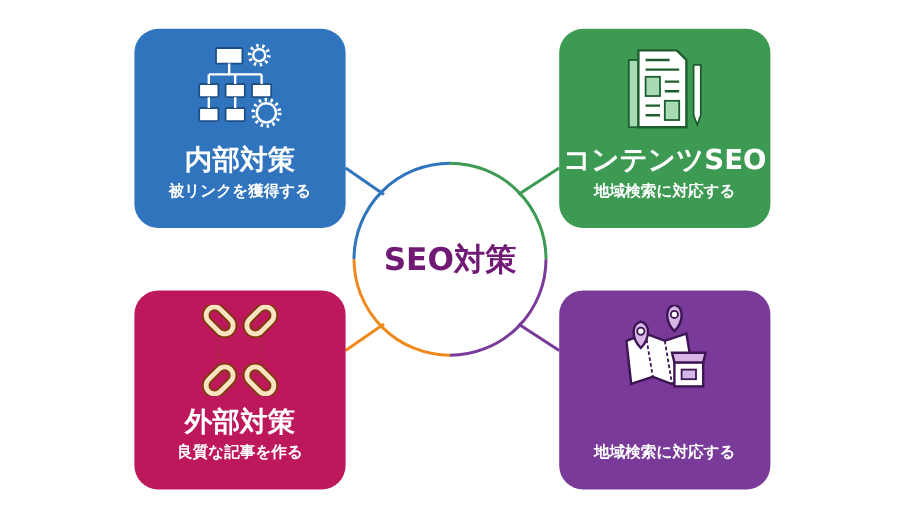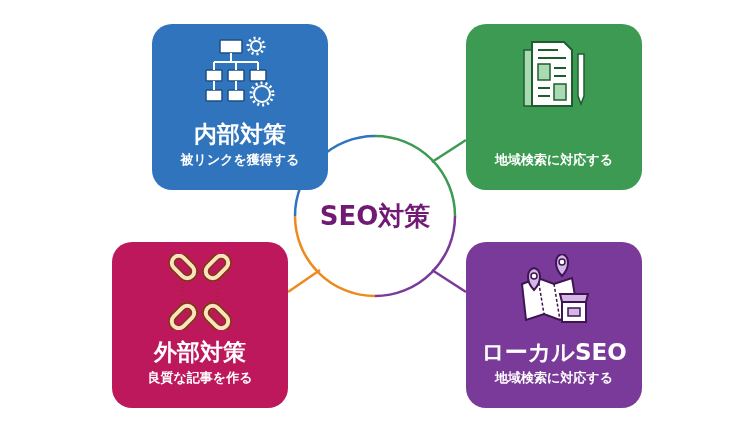--- a/index.html
+++ b/index.html
@@ -2,21 +2,21 @@
 <html><head>
 <meta charset="utf-8">
 <style>
   html,body{margin:0;padding:0;}
   body{width:750px;height:432px;background:#ffffff;position:relative;overflow:hidden;font-family:"DejaVu Sans","Liberation Sans",sans-serif;}
   svg.lines{position:absolute;left:0;top:0;}
   .box{position:absolute;width:176px;height:166px;border-radius:20px;color:#fff;text-align:center;box-sizing:border-box;}
   .box .icon{position:absolute;left:50%;top:12px;transform:translateX(-50%);width:80px;height:76px;}
   .box .title{position:absolute;left:0;right:0;top:96px;font-weight:bold;font-size:23px;letter-spacing:0px;line-height:28px;}
   .box .sub{position:absolute;left:0;right:0;top:128px;font-weight:bold;font-size:13px;line-height:16px;}
-  #b-blue{left:112px;top:24px;background:#2f74bd;margin-left:40px;}
+  #b-blue{left:112px;top:24px;background:#2f74bd;}
   #b-green{left:466px;top:24px;background:#3c9a52;}
   #b-orange{left:112px;top:242px;background:#be185d;}
   #b-purple{left:466px;top:242px;background:#7a3a9a;}
   .center{position:absolute;left:295px;top:136px;width:160px;height:160px;border-radius:50%;display:flex;align-items:center;justify-content:center;}
   .center span{font-weight:bold;font-size:26px;color:#701a75;letter-spacing:0px;}
 </style>
 </head>
 <body>
 
 <svg class="lines" width="750" height="432">
@@ -68,20 +68,21 @@
       <line x1="24" y1="22" x2="52" y2="22"></line>
       <line x1="40" y1="32" x2="52" y2="32"></line>
       <line x1="40" y1="40" x2="52" y2="40"></line>
       <line x1="24" y1="52" x2="36" y2="52"></line>
       <line x1="24" y1="60" x2="36" y2="60"></line>
     </g>
     <rect x="24" y="28" width="12" height="16" fill="#a8dbb4" stroke="#1e5e2e" stroke-width="1.5"></rect>
     <rect x="40" y="48" width="12" height="16" fill="#a8dbb4" stroke="#1e5e2e" stroke-width="1.5"></rect>
     <path d="M64 18 h6 v42 l-3 8 l-3 -8 z" fill="#fff" stroke="#1e5e2e" stroke-width="1.5"></path>
   </svg>
+  <div class="title">コンテンツSEO</div>
   <div class="sub">地域検索に対応する</div>
 </div>
 
 <div class="box" id="b-orange">
   <svg class="icon" viewBox="0 0 80 76">
     <rect x="22" y="18" width="36" height="40" fill="none" stroke="#7a3b08" stroke-width="1.5" stroke-dasharray="1 3"></rect>
     <g fill="none" stroke="#7a3b08" stroke-width="7">
       <rect x="10" y="6" width="26" height="14" rx="7" transform="rotate(45 23 13)"></rect>
       <rect x="44" y="56" width="26" height="14" rx="7" transform="rotate(45 57 63)"></rect>
       <rect x="44" y="6" width="26" height="14" rx="7" transform="rotate(-45 57 13)"></rect>
@@ -105,15 +106,14 @@
     <g fill="#d6b6e6" stroke="#3d1552" stroke-width="2">
       <path d="M20 36 C12 28 12 16 20 14 C28 16 28 28 20 36 Z"></path>
       <path d="M48 22 C40 14 40 2 48 0 C56 2 56 14 48 22 Z"></path>
     </g>
     <circle cx="20" cy="22" r="3" fill="#fff" stroke="#3d1552" stroke-width="1.5"></circle>
     <circle cx="48" cy="8" r="3" fill="#fff" stroke="#3d1552" stroke-width="1.5"></circle>
     <rect x="48" y="48" width="24" height="20" fill="#fff" stroke="#3d1552" stroke-width="2"></rect>
     <path d="M46 40 H74 L72 48 H48 Z" fill="#d6b6e6" stroke="#3d1552" stroke-width="2"></path>
     <rect x="54" y="54" width="12" height="8" fill="#d6b6e6" stroke="#3d1552" stroke-width="1.5"></rect>
   </svg>
-  <div class="title">ローカルSEO</div>
   <div class="sub">地域検索に対応する</div>
 </div>
 
 </body></html>

